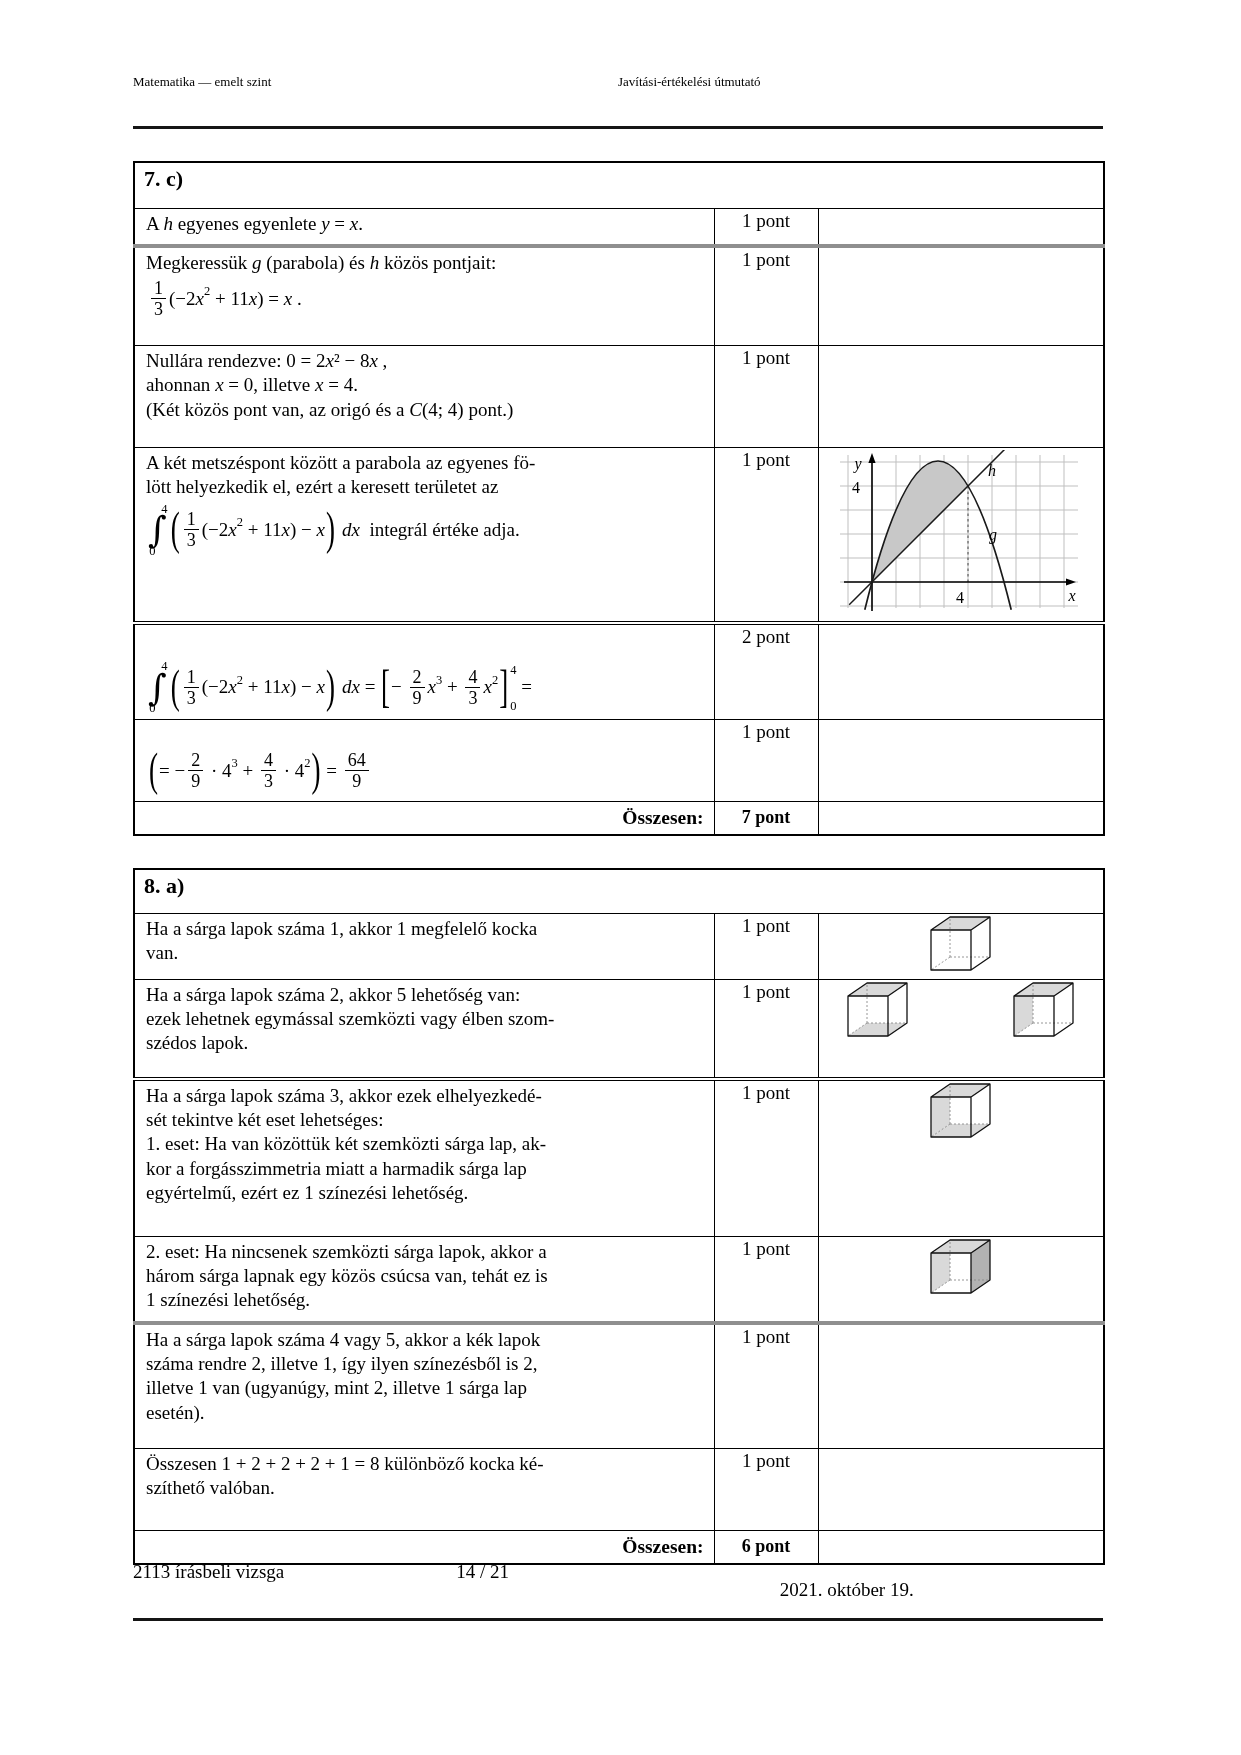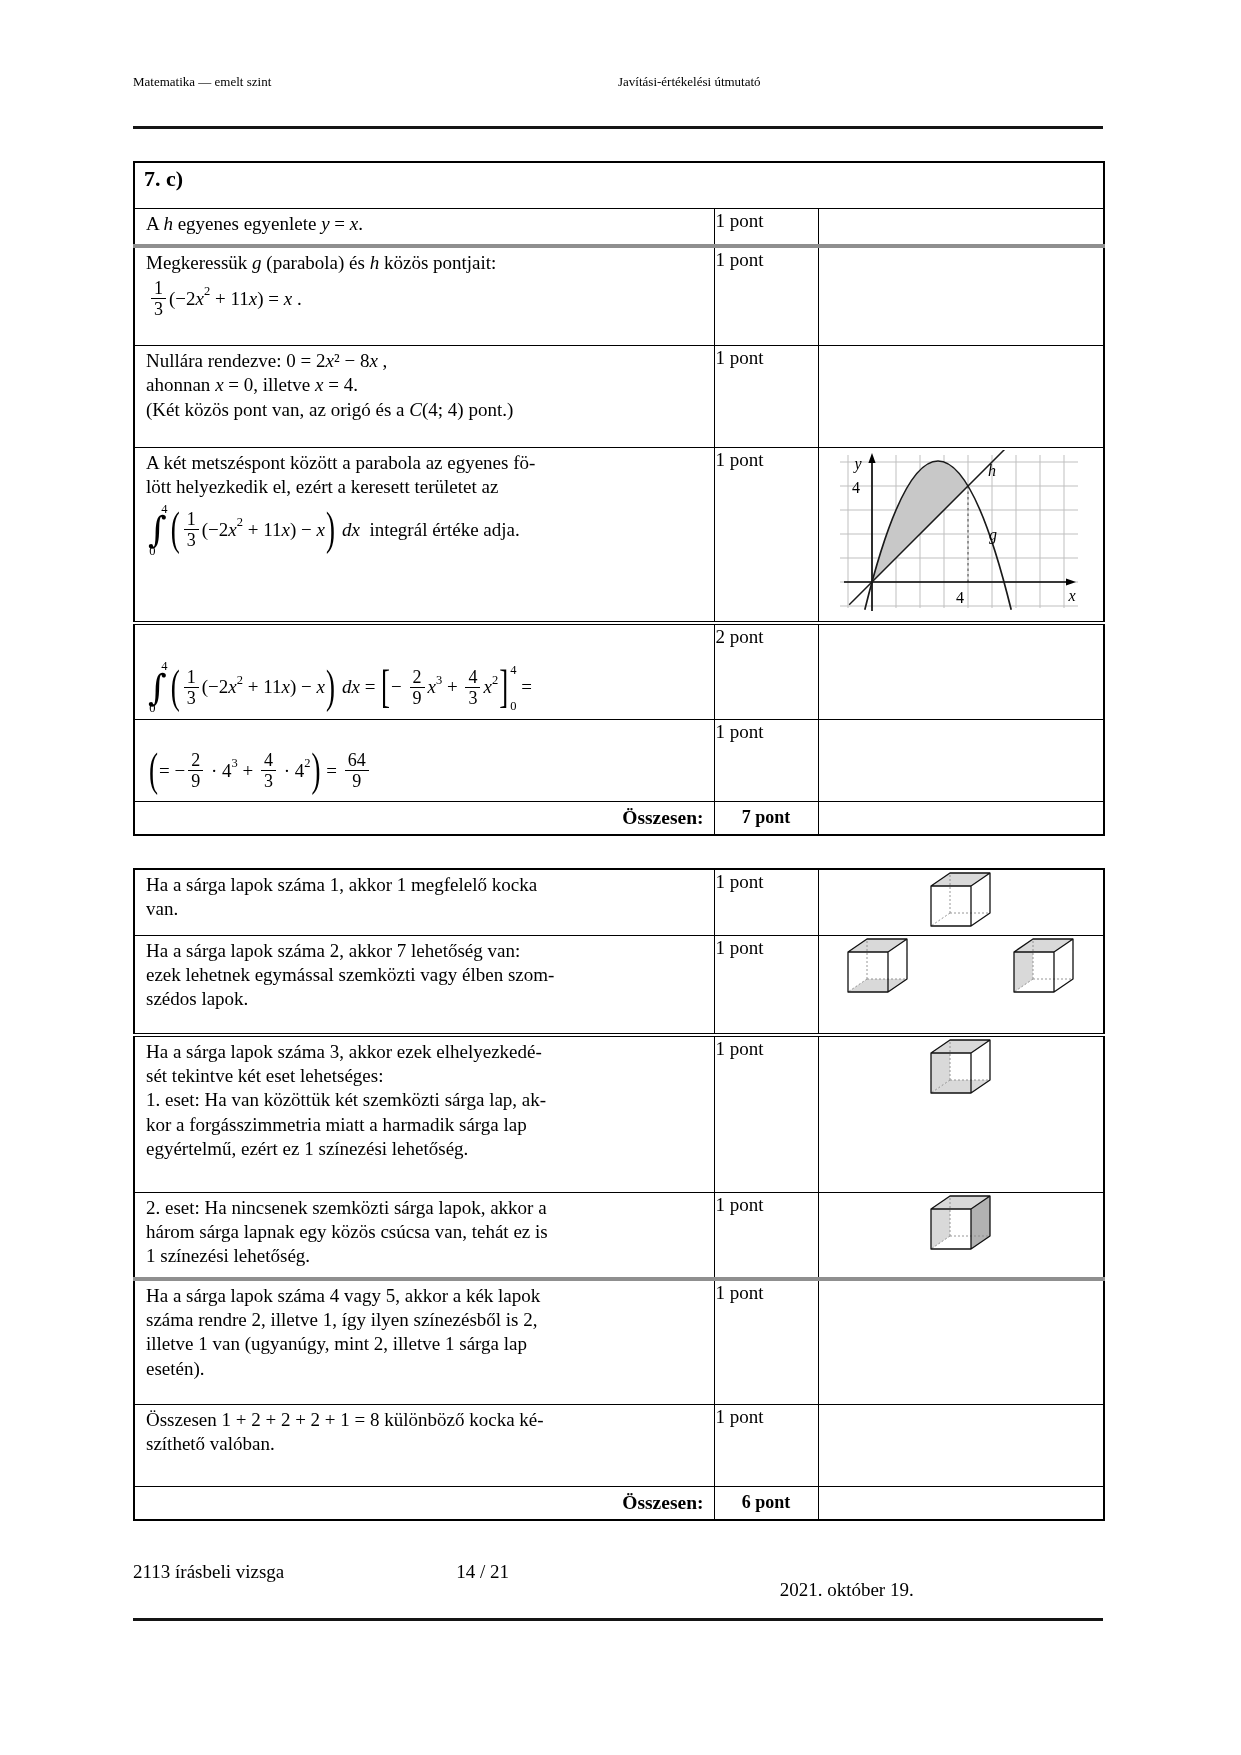--- a/index.html
+++ b/index.html
@@ -10,21 +10,21 @@
   .pg-header .hr-right{text-align:left;}
   .rule{height:3px;background:#151515;margin-top:36px;}
   table.grid{border-collapse:collapse;width:970px;table-layout:fixed;margin-top:32px;}
   table.grid{border:2px solid #000;}
   table.grid td{border:1.4px solid #000;vertical-align:top;}
   .t7{margin-top:27px;}
   .t8{margin-top:31px;}
   td.title-cell{font-size:22px;font-weight:bold;padding:3px 6px 2px 9px;vertical-align:middle;}
   td.txt{padding:3px 8px 2px 11px;font-size:19px;line-height:1.28;white-space:pre-line;}
   td.txt i, td.txt em{font-style:italic;}
-  td.pont{vertical-align:middle;font-size:19px;white-space:nowrap;}
+  td.pont{text-align:center;vertical-align:middle;font-size:19px;white-space:nowrap;}
   td.figcell{text-align:center;vertical-align:middle;padding:2px;}
   tr.gray-sep td{border-top:4px solid #8f8f8f;}
   tr.dbl-sep td{border-top:4px double #000;}
   tr.total-row td{vertical-align:middle;}
   tr.total-row td.lbl{text-align:right;font-weight:bold;font-size:19.5px;padding-right:10px;}
   tr.total-row td.pts{text-align:center;font-weight:bold;font-size:18px;}
   .h40 td{height:40px}.h30 td{height:30px}.h92 td{height:92px}.h96 td{height:96px}
   .h168 td{height:168px}.h80 td{height:80px}.h76 td{height:76px}.h28 td{height:28px}
   .h38 td{height:38px}.h60 td{height:60px}.h150 td{height:150px}.h79 td{height:79px}
   .h118 td{height:118px}
@@ -156,34 +156,37 @@
     </tbody>
       </table>
 
     <table class="grid t8">
       <colgroup>
           <col style="width:580px">
           <col style="width:104px">
           <col style="width:286px">
         </colgroup>
       <tbody>
+          <tr class="h38">
+        <td class="title-cell" colspan="3">8. a)</td>
+      </tr>
       <tr class="h60">
         <td class="txt">Ha a sárga lapok száma 1, akkor 1 megfelelő kocka
 van.</td>
         <td class="pont">1 pont</td>
         <td class="figcell">
           <span class="cube"><svg width="62" height="56" viewBox="0 0 62 56">
                   <polygon points="1,14 41,14 60,1 20,1" fill="#d9d9d9"></polygon>
                   <path d="M20 41 L20 1 M20 41 L60 41 M20 41 L1 54" stroke="#8a8a8a" stroke-width="0.9" stroke-dasharray="2 2" fill="none"></path>
                   <path d="M1 14 H41 V54 H1 Z M1 14 L20 1 H60 M41 14 L60 1 V41 L41 54" stroke="#111" stroke-width="1.3" fill="none" stroke-linejoin="round"></path>
                 </svg></span>
         </td>
       </tr>
       <tr class="h92">
-        <td class="txt">Ha a sárga lapok száma 2, akkor 7 lehetőség van:
+        <td class="txt">Ha a sárga lapok száma 2, akkor 5 lehetőség van:
 ezek lehetnek egymással szemközti vagy élben szom-
 szédos lapok.</td>
         <td class="pont">1 pont</td>
         <td class="figcell">
           <div class="cube-row">
             <span class="cube"><svg width="62" height="56" viewBox="0 0 62 56">
                     <polygon points="1,14 41,14 60,1 20,1" fill="#d9d9d9"></polygon>
                     <polygon points="1,54 41,54 60,41 20,41" fill="#d9d9d9"></polygon>
                     <path d="M20 41 L20 1 M20 41 L60 41 M20 41 L1 54" stroke="#8a8a8a" stroke-width="0.9" stroke-dasharray="2 2" fill="none"></path>
                     <path d="M1 14 H41 V54 H1 Z M1 14 L20 1 H60 M41 14 L60 1 V41 L41 54" stroke="#111" stroke-width="1.3" fill="none" stroke-linejoin="round"></path>

